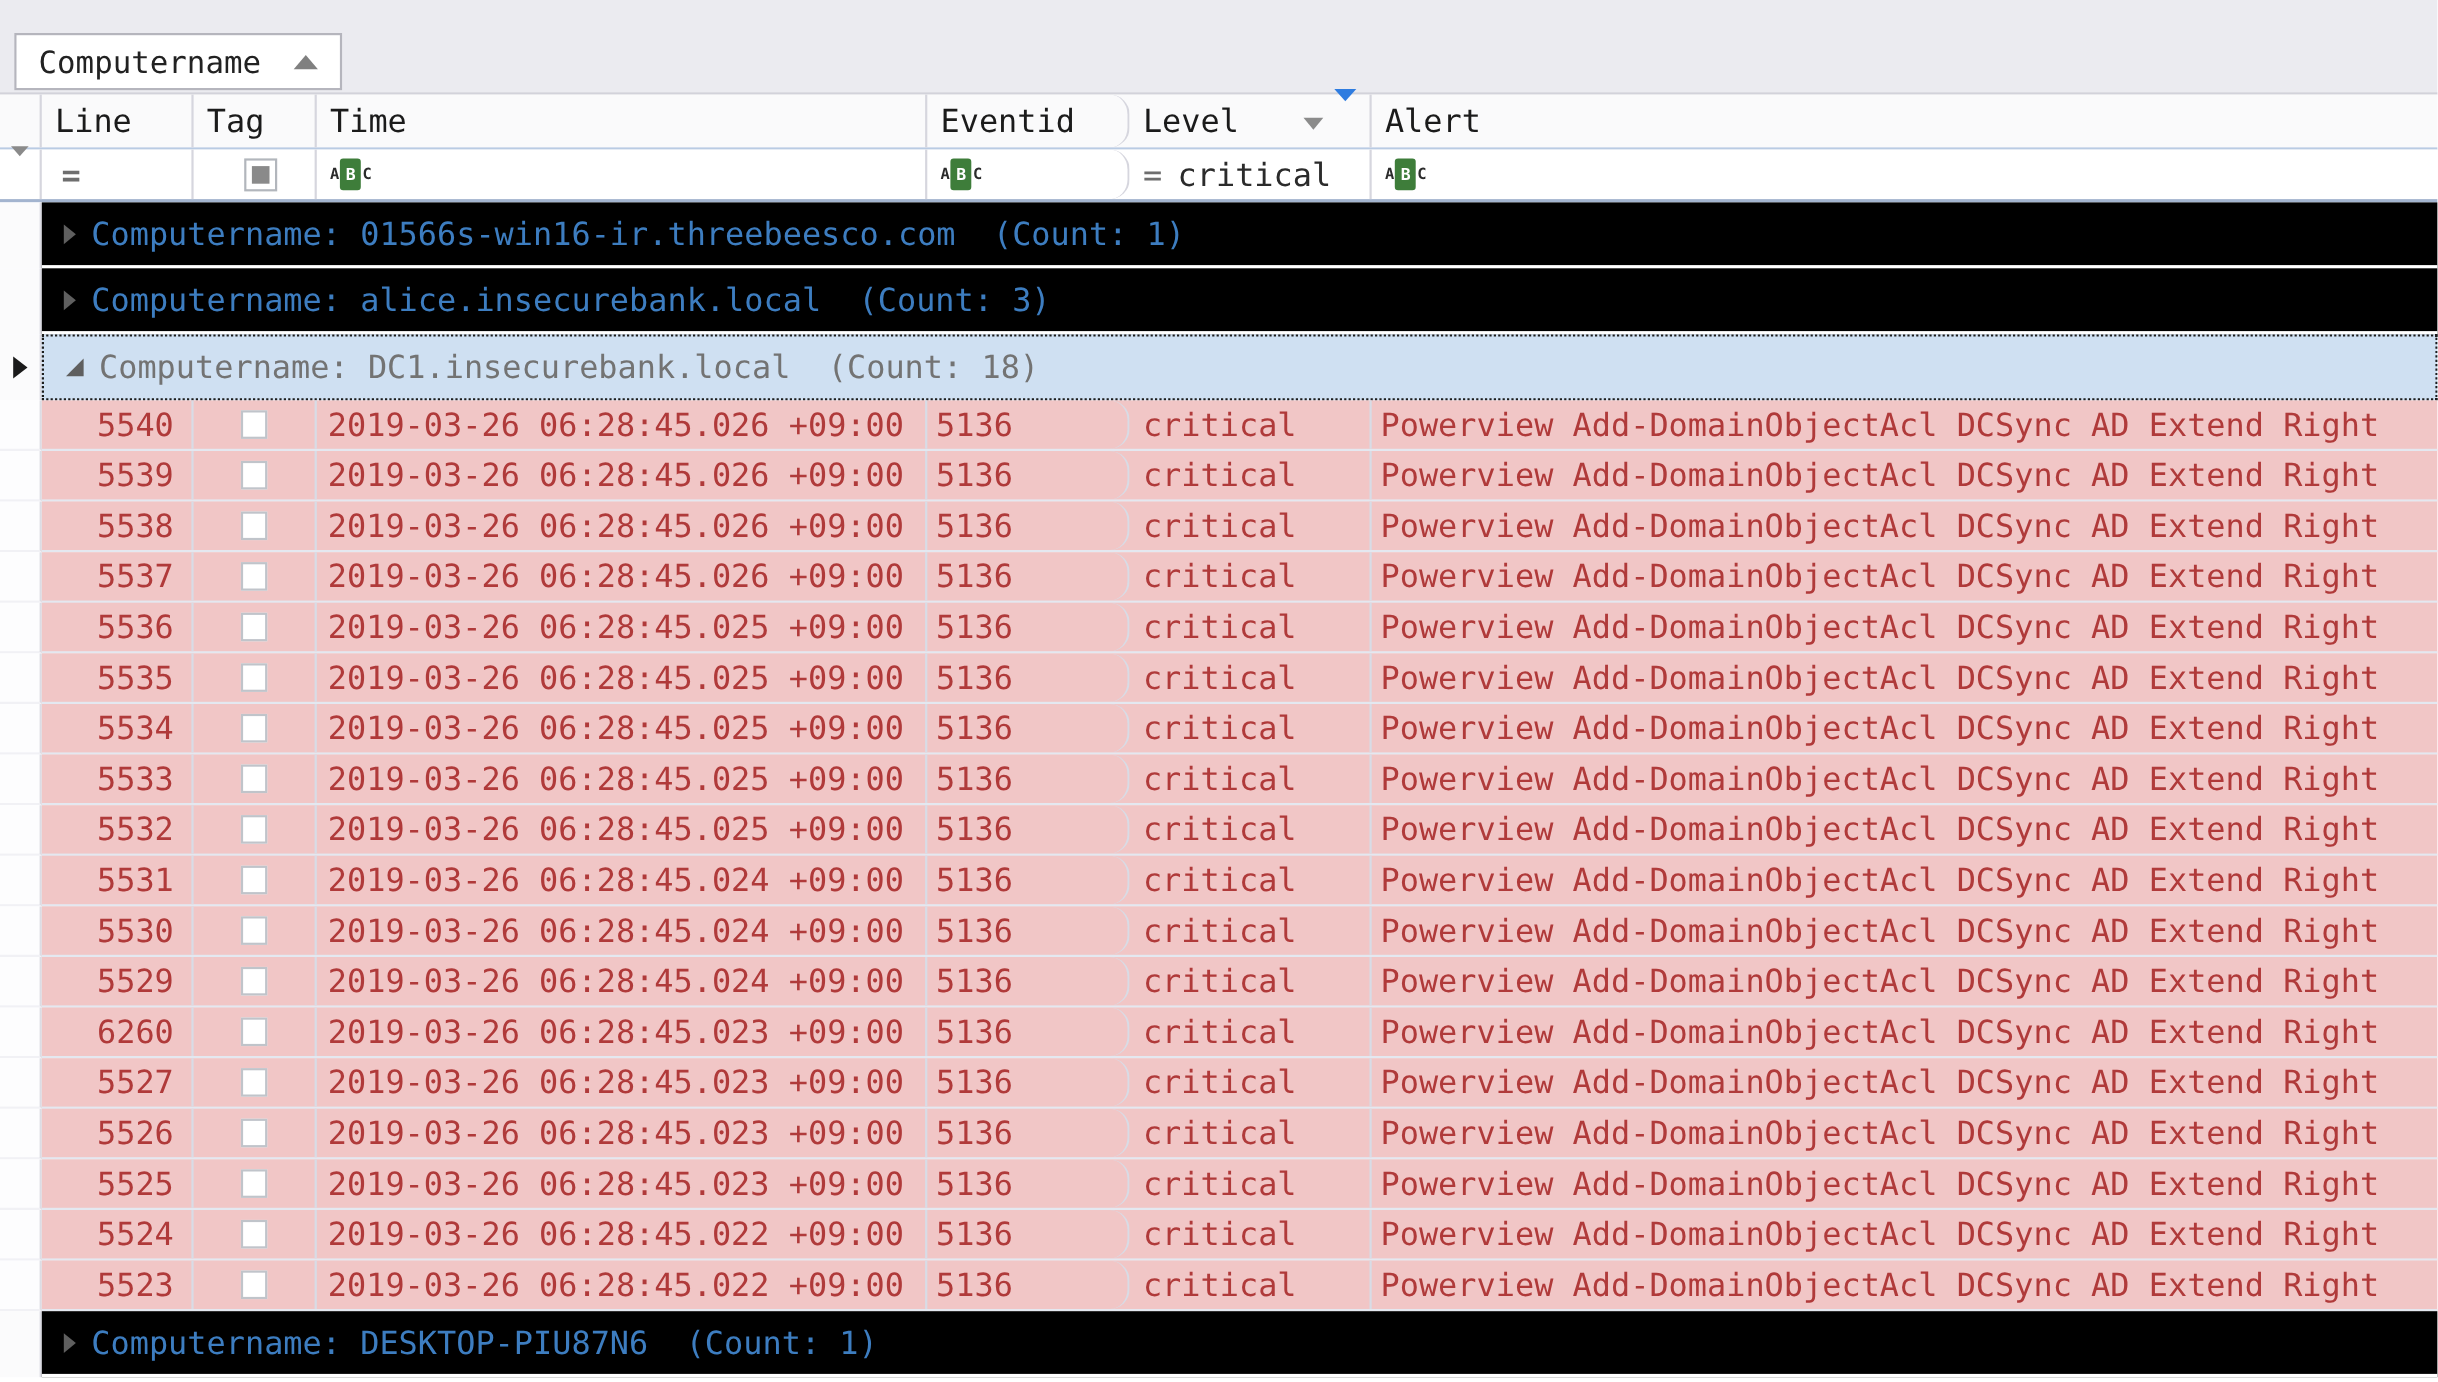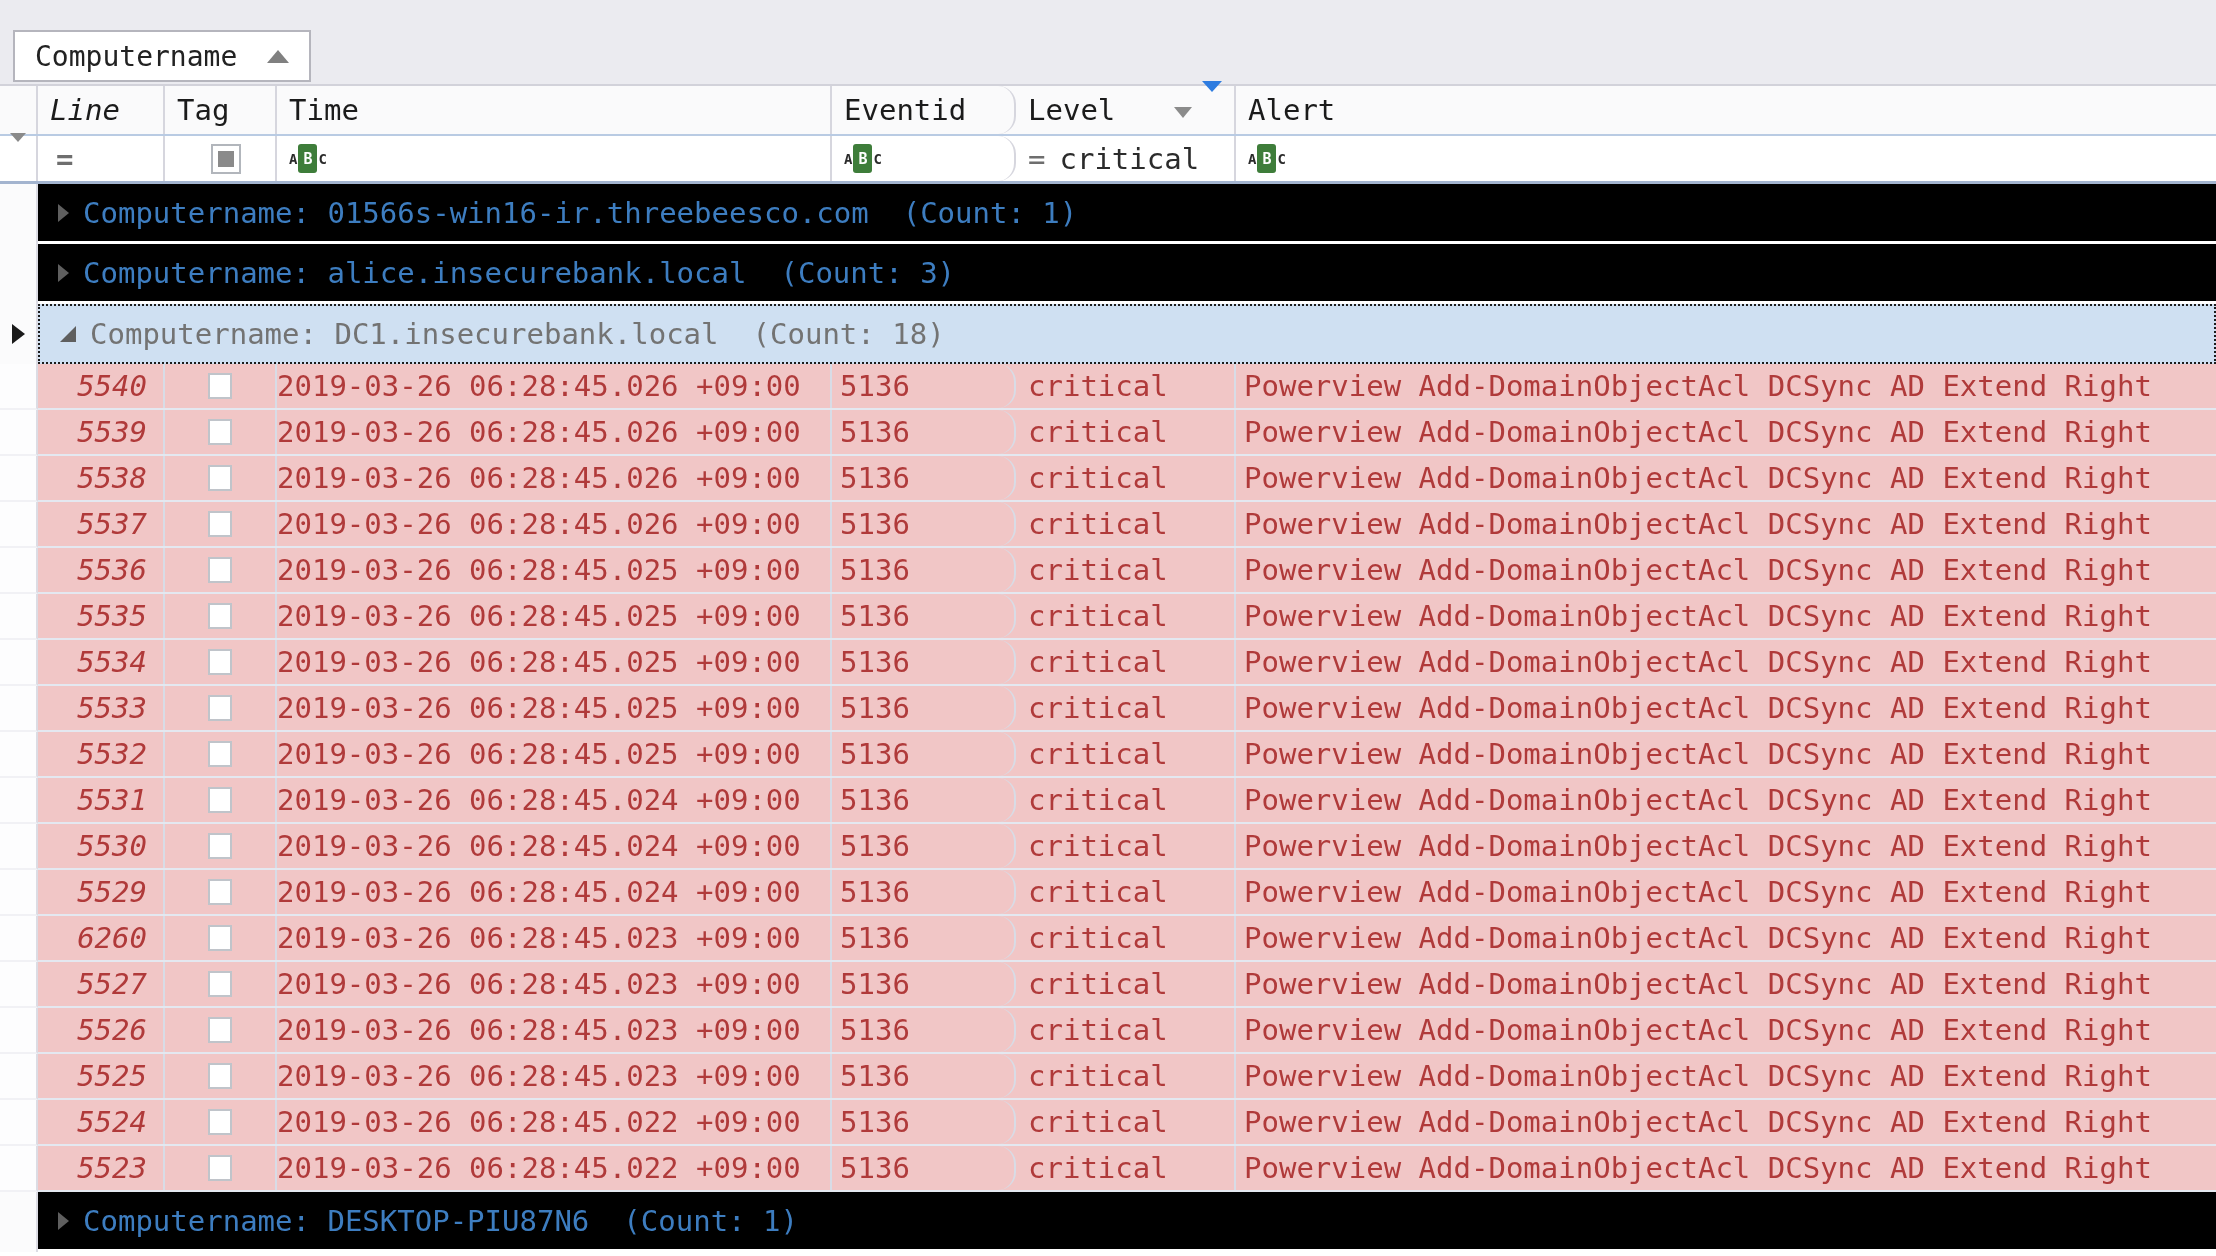--- a/index.html
+++ b/index.html
@@ -34,21 +34,21 @@
   .sort-asc {
     width: 0; height: 0; margin-left: 30px;
     border-left: 11px solid transparent;
     border-right: 11px solid transparent;
     border-bottom: 13px solid #808080;
   }
 
   
   .grid { width: 100%; }
   .w-ind   { width: 38px;  flex: none; }
-  .w-line  { width: 127px; flex: none; font-style: italic; }
+  .w-line  { width: 138px; flex: none; }
   .w-tag   { width: 112px; flex: none; }
   .w-time  { width: 555px; flex: none; }
   .w-event { width: 184px; flex: none; border-radius: 18px; }
   .w-level { width: 220px; flex: none; }
   .w-alert { flex: 1; min-width: 0; }
 
   
   .header-row {
     display: flex;
     height: 50px;
@@ -195,21 +195,21 @@
   }
   .dcell {
     border-right: 2px solid #d8dce6;
     display: flex; align-items: center;
     white-space: nowrap;
     overflow: hidden;
   }
   .dcell:last-child { border-right: none; }
   .dcell.c-line  { justify-content: flex-end; padding-right: 16px; }
   .dcell.c-tag   { justify-content: center; }
-  .dcell.c-time  { }
+  .dcell.c-time  { padding-left: 10px; }
   .dcell.c-event { padding-left: 8px; }
   .dcell.c-level { padding-left: 12px; }
   .dcell.c-alert { padding-left: 8px; }
   .cbx-empty {
     width: 24px; height: 26px;
     background: #ffffff;
     border: 2px solid #c0c4ca;
     cursor: pointer;
   }
 </style>

